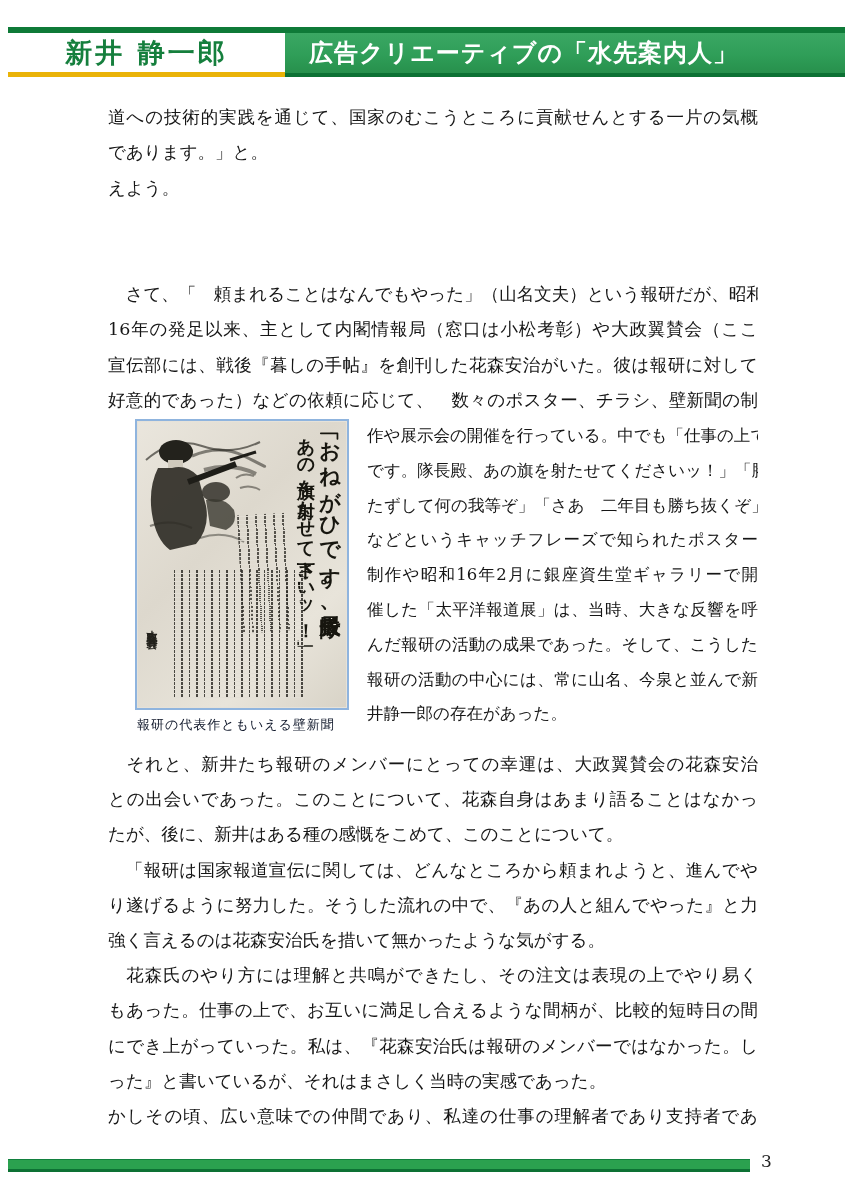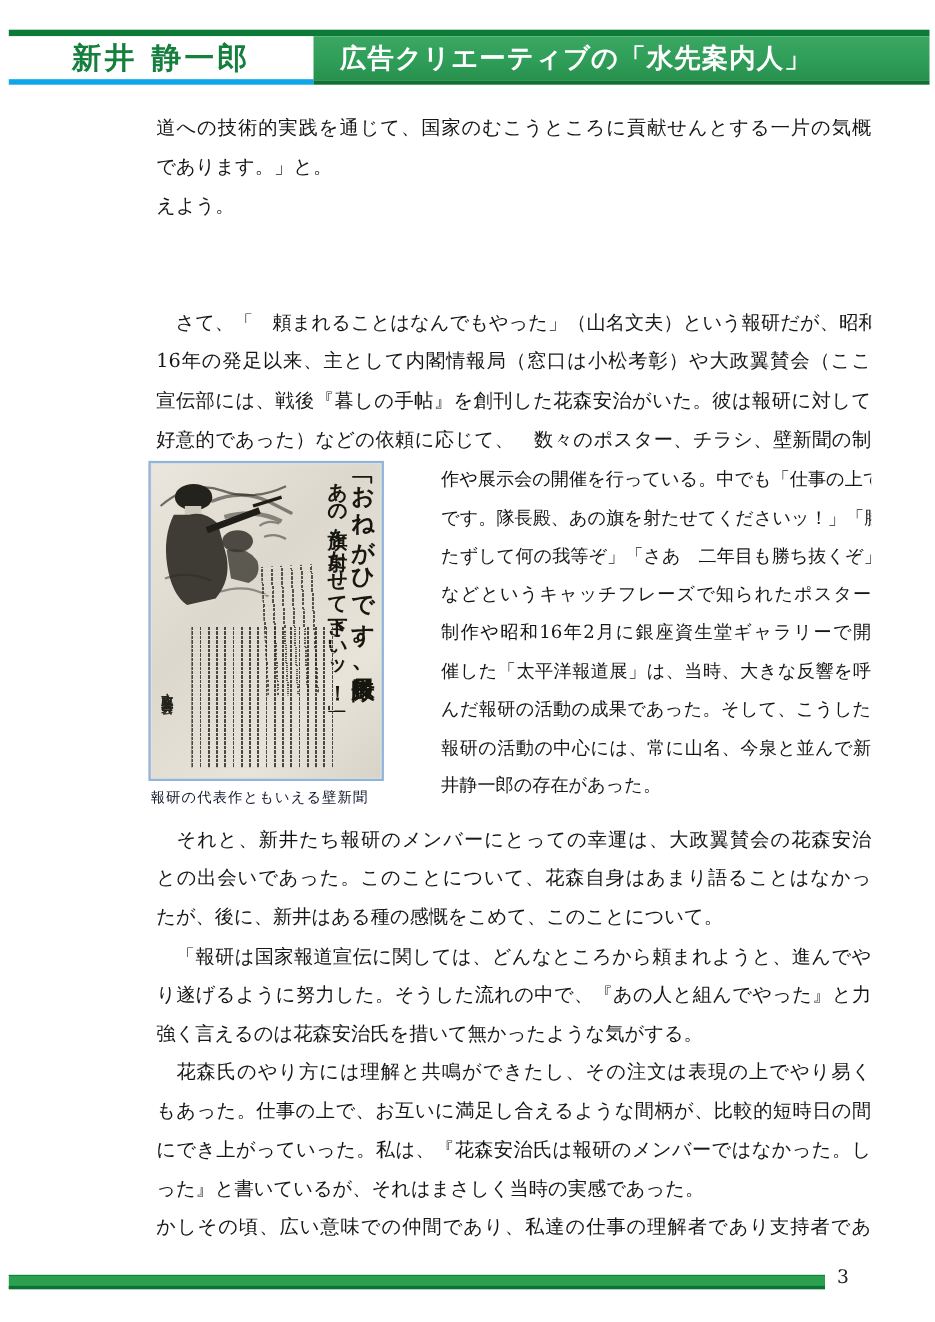--- a/index.html
+++ b/index.html
@@ -4,31 +4,31 @@
 <style>
   html,body{margin:0;padding:0;}
   body{width:850px;height:1202px;background:#ffffff;position:relative;overflow:hidden;
        font-family:"DejaVu Serif","Liberation Serif",serif;}
   .page{position:absolute;inset:0;}
 
   
   .header{position:absolute;left:8px;top:27px;width:837px;}
   .hbar-top{height:6px;background:#0e7a38;}
   .hrow{display:flex;height:44px;}
-  .hleft{width:277px;background:#ffffff;border-bottom:5px solid #0ea5e9;
+  .hleft{width:277px;background:#ffffff;border-bottom:5px solid #eab308;
          display:flex;align-items:center;justify-content:center;}
   .hleft span{color:#157f3d;font-size:27px;font-weight:bold;letter-spacing:3px;
               font-family:"DejaVu Serif","Liberation Serif",serif;}
   .hright{flex:1;background:linear-gradient(180deg,#3aa763 0%,#2f9e58 55%,#27904c 100%);
           border-bottom:4px solid #0d7134;display:flex;align-items:center;padding-left:24px;}
   .hright span{color:#ffffff;font-size:24px;font-weight:bold;letter-spacing:1px;
                font-family:"DejaVu Sans","Liberation Sans",sans-serif;}
 
   
-  .text{position:absolute;color:#161616;margin-left:34px;}
+  .text{position:absolute;color:#161616;}
   .tline{text-align:justify;text-align-last:justify;overflow:hidden;white-space:nowrap;}
   .tline.eop{text-align-last:left;}
   .blockA{left:108px;top:100px;width:650px;font-size:17.5px;line-height:35.4px;}
   .blockB{left:108px;top:277px;width:650px;font-size:17.5px;line-height:35.4px;}
   .beside{left:367px;top:419px;width:391px;font-size:16.5px;line-height:34.8px;}
   .blockC{left:108px;top:747px;width:650px;font-size:17.5px;line-height:35.2px;}
 
   
   .poster{position:absolute;left:135px;top:419px;width:214px;height:291px;margin:0;
           border:2px solid #8fb4de;background:#e6e2d9;box-sizing:border-box;}

